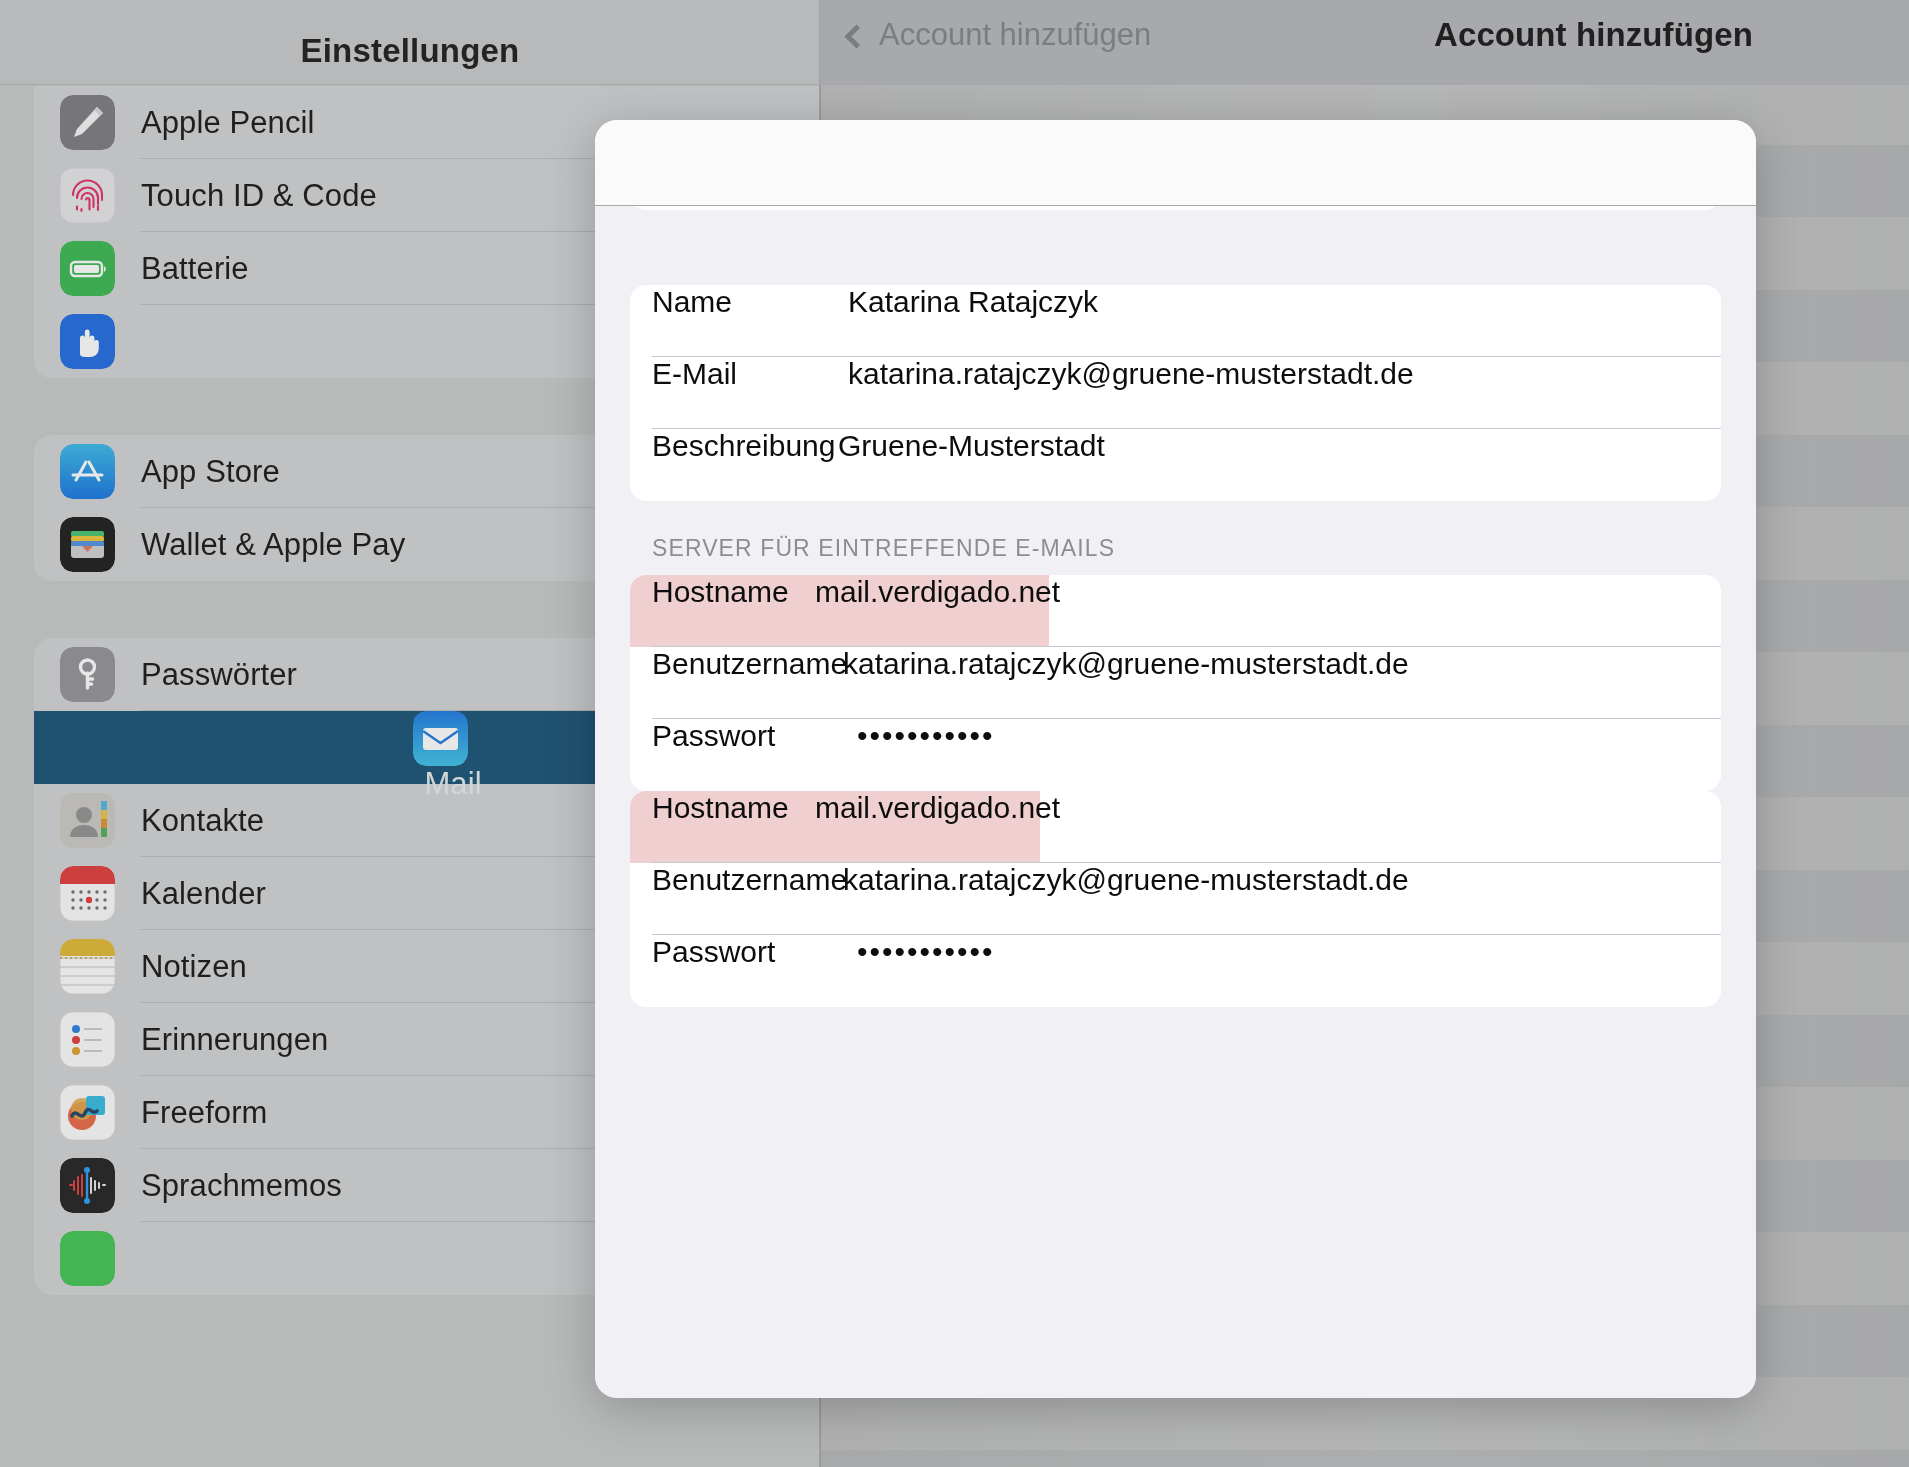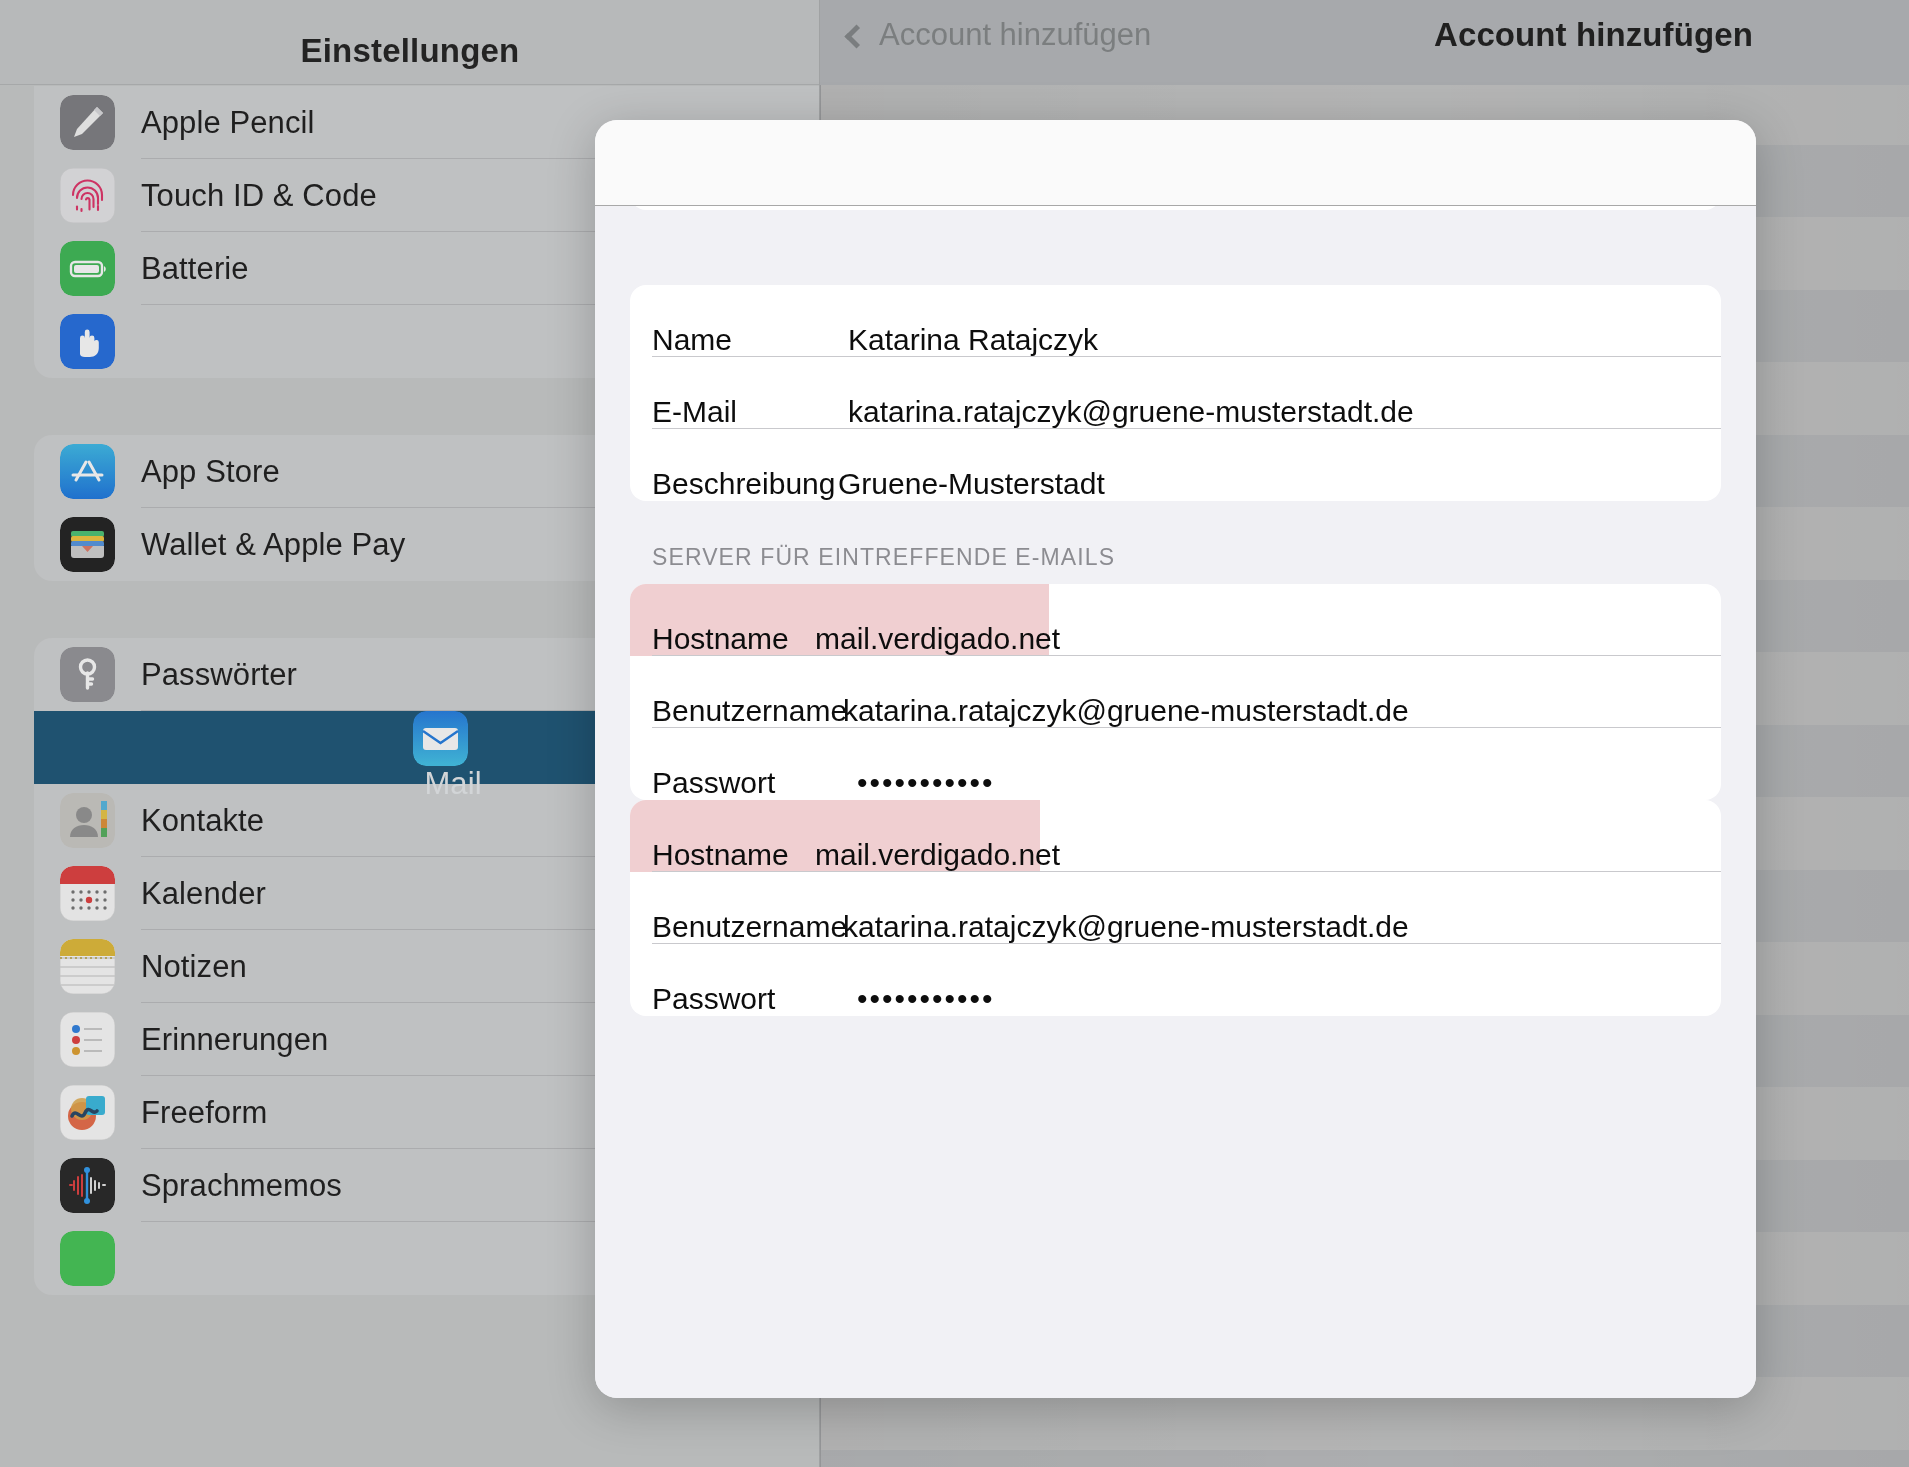--- a/index.html
+++ b/index.html
@@ -149,23 +149,23 @@
   .card {
     background: #ffffff;
     border-radius: 16px;
     overflow: hidden;
   }
   .spacer-sm { height: 78px; }
   .section-label {
     font-size: 23px; color: #8c8c91; letter-spacing: 1.1px;
     padding: 0 0 13px 22px; text-transform: uppercase;
   }
-  .section-label-wrap { padding-top: 43px; }
+  .section-label-wrap { padding-top: 34px; }
   .frow {
-    position: relative; display: flex; align-items: flex-end;
+    position: relative; display: flex; align-items: flex-start;
     height: 72px; padding-left: 22px;
   }
   .frow .flabel {
     font-size: 30px; color: #0d0d0d; white-space: nowrap;
   }
   .frow .fvalue {
     font-size: 30px; color: #0d0d0d; white-space: nowrap;
   }
   .frow .fdiv {
     position: absolute; left: 22px; right: 0; bottom: 0;

